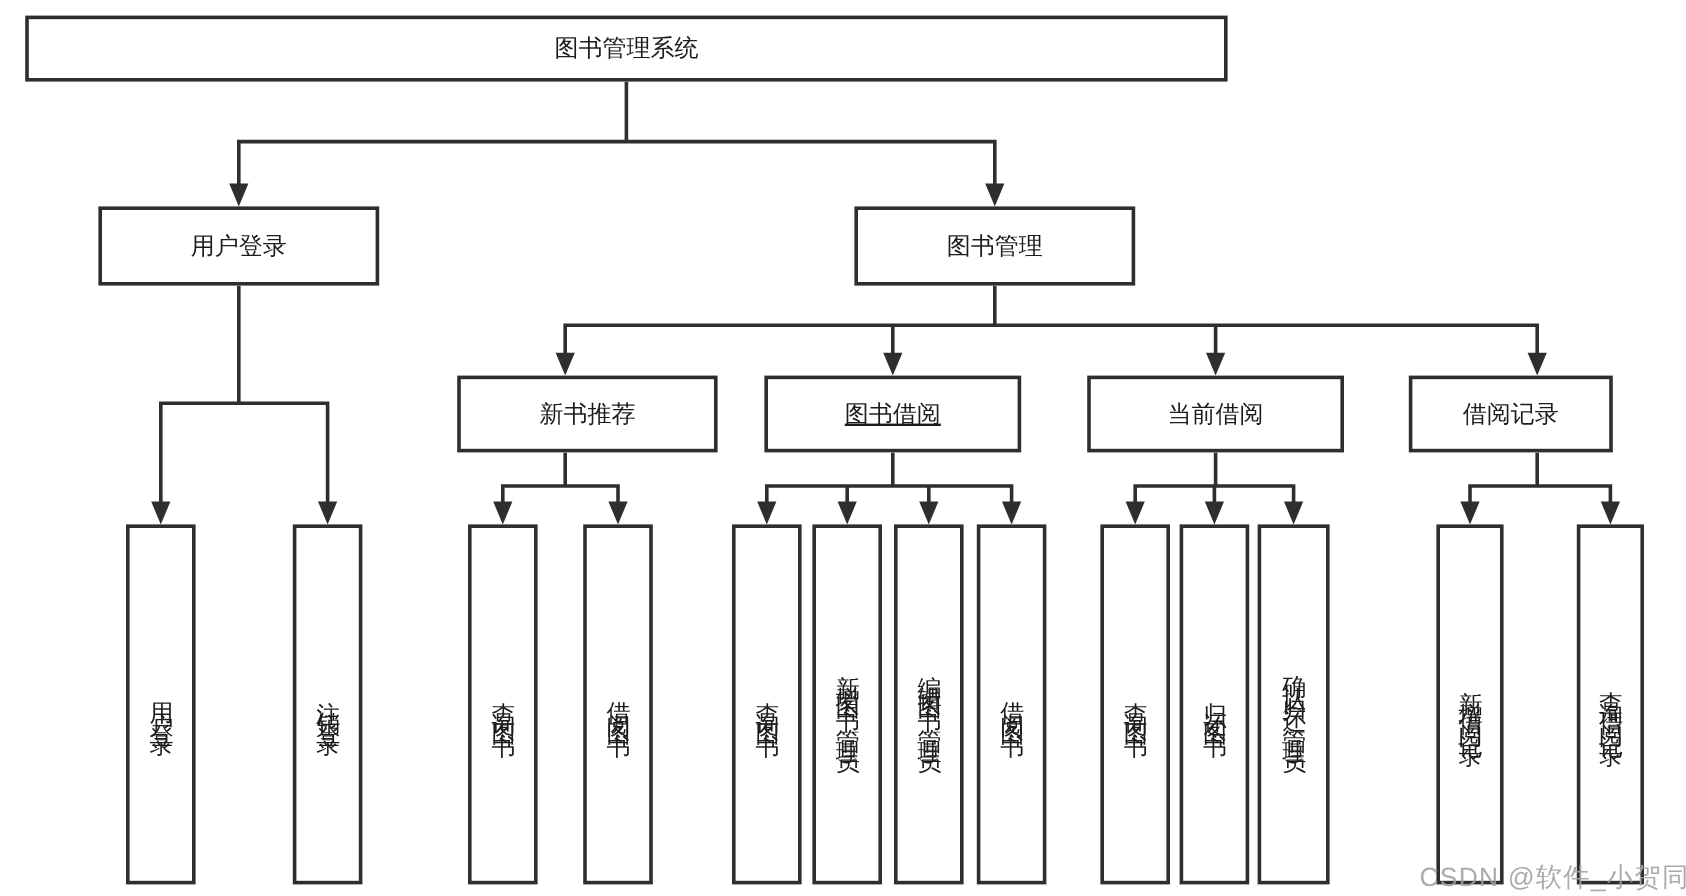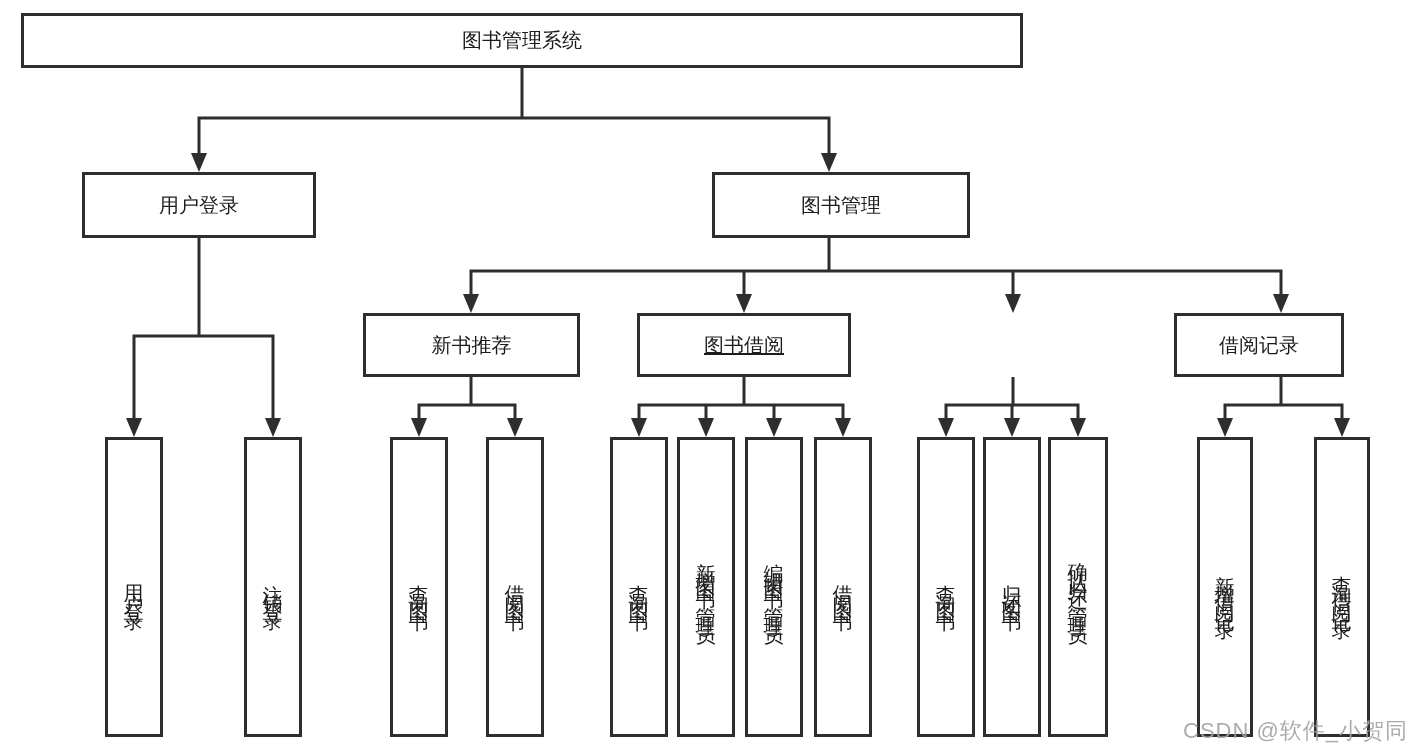--- a/index.html
+++ b/index.html
@@ -30,22 +30,22 @@
   .leaf .vtext{
     writing-mode:vertical-rl;
     text-orientation:mixed;
     letter-spacing:9px;
     line-height:1;
     white-space:nowrap;
   }
   
   .root-box   {left:21px;  top:13px;  width:1002px;height:55px;}
   .n-user     {left:82px;  top:172px; width:234px; height:66px;}
-  .n-book     {left:712px; top:172px; width:258px; height:66px;}
-  .n-newrec   {left:363px; top:313px; width:217px; height:64px;}
+  .n-book     {left:712px; top:172px; width:234px; height:66px;}
+  .n-newrec   {left:381px; top:313px; width:217px; height:64px;}
   .n-borrow   {left:637px; top:313px; width:214px; height:64px;text-decoration:underline;}
   .n-current  {left:906px; top:313px; width:214px; height:64px;}
   .n-records  {left:1174px;top:313px; width:170px; height:64px;}
   .leaf{top:437px;height:300px;width:58px;}
   .lf-1 {left:105px;}
   .lf-2 {left:244px;}
   .lf-3 {left:390px;}
   .lf-4 {left:486px;}
   .lf-5 {left:610px;}
   .lf-6 {left:677px;}
@@ -109,20 +109,23 @@
   <div class="node n-book">
     <span>图书管理</span>
   </div>
 
   <div class="node n-newrec">
     <span>新书推荐</span>
   </div>
   <div class="node n-borrow">
     <span>图书借阅</span>
   </div>
+  <div class="node n-current">
+    <span>当前借阅</span>
+  </div>
   <div class="node n-records">
     <span>借阅记录</span>
   </div>
 
   <div class="node leaf lf-1">
     <span class="vtext">用户登录</span>
   </div>
   <div class="node leaf lf-2">
     <span class="vtext">注销登录</span>
   </div>

